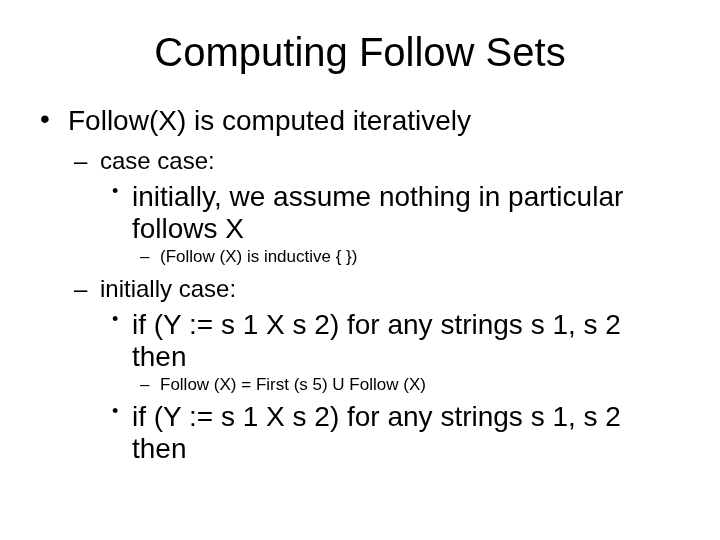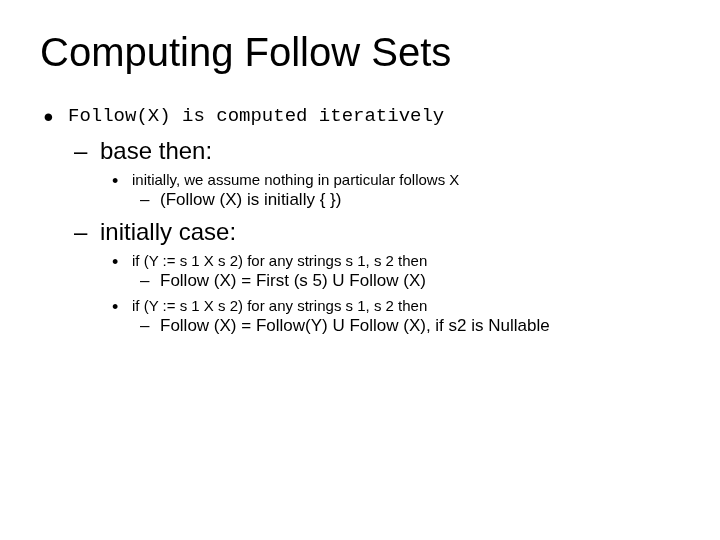--- a/index.html
+++ b/index.html
@@ -12,34 +12,34 @@
     color: #000;
   }
   .slide {
     width: 720px;
     height: 540px;
     position: relative;
     box-sizing: border-box;
     padding: 30px 40px 20px 40px;
   }
   .title {
+    text-align: center;
     font-size: 40px;
     font-weight: 400;
     margin: 0 0 30px 0;
   }
   ul { margin: 0; padding: 0; list-style: none; }
   li { margin: 0; padding: 0; }
 
   
   .l1 {
-    font-size: 19px;
+    font-size: 28px;
     padding-left: 28px;
     position: relative;
     margin-bottom: 10px;
-    font-family: Liberation Mono, monospace;
   }
   .l1::before {
     content: "•";
     position: absolute;
     left: 0;
     top: 0;
     font-size: 28px;
     line-height: 1;
   }
 
@@ -53,21 +53,21 @@
   }
   .l2::before {
     content: "–";
     position: absolute;
     left: 34px;
     top: 0;
   }
 
   
   .l3 {
-    font-size: 15px;
+    font-size: 28px;
     padding-left: 92px;
     position: relative;
     margin-top: 4px;
     margin-bottom: 2px;
   }
   .l3::before {
     content: "•";
     position: absolute;
     left: 72px;
     top: 0;
@@ -92,23 +92,22 @@
 </style>
 </head>
 <body>
 
 <div class="slide">
   <h1 class="title">Computing Follow Sets</h1>
 
   <ul>
     <li class="l1">Follow(X) is computed iteratively</li>
 
-    <li class="l2">base then:</li>
+    <li class="l2">case case:</li>
     <li class="l3">initially, we assume nothing in particular follows X</li>
-    <li class="l4">(Follow (X) is initially { })</li>
+    <li class="l4">(Follow (X) is inductive { })</li>
 
     <li class="l2">initially case:</li>
     <li class="l3">if (Y := s 1 X s 2) for any strings s 1, s 2 then</li>
     <li class="l4">Follow (X) = First (s 5) U Follow (X)</li>
     <li class="l3">if (Y := s 1 X s 2) for any strings s 1, s 2 then</li>
-    <li class="l4">Follow (X) = Follow(Y) U Follow (X),  if s2 is Nullable</li>
   </ul>
 </div>
 
 </body></html>

